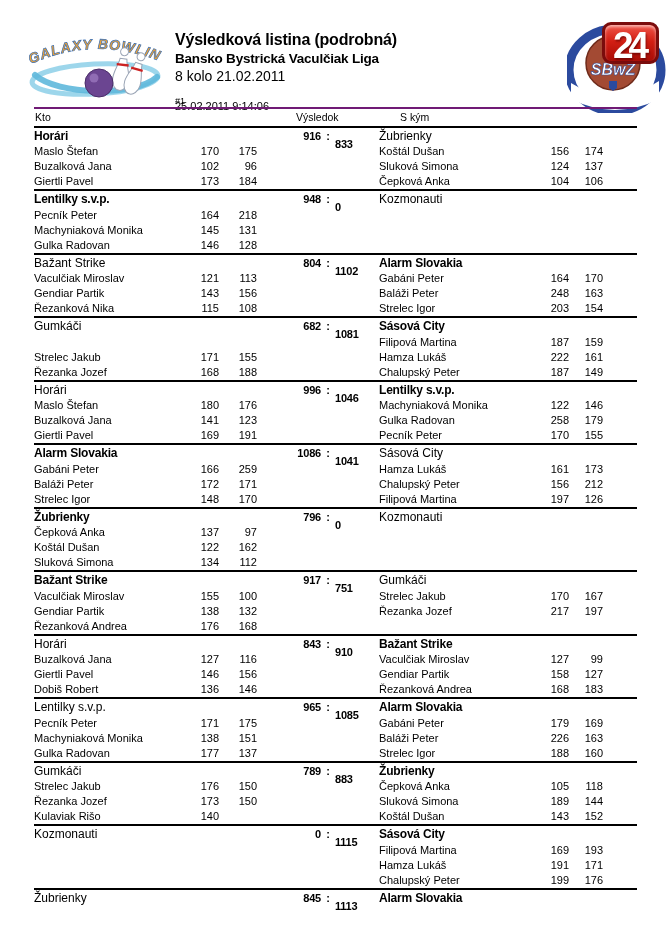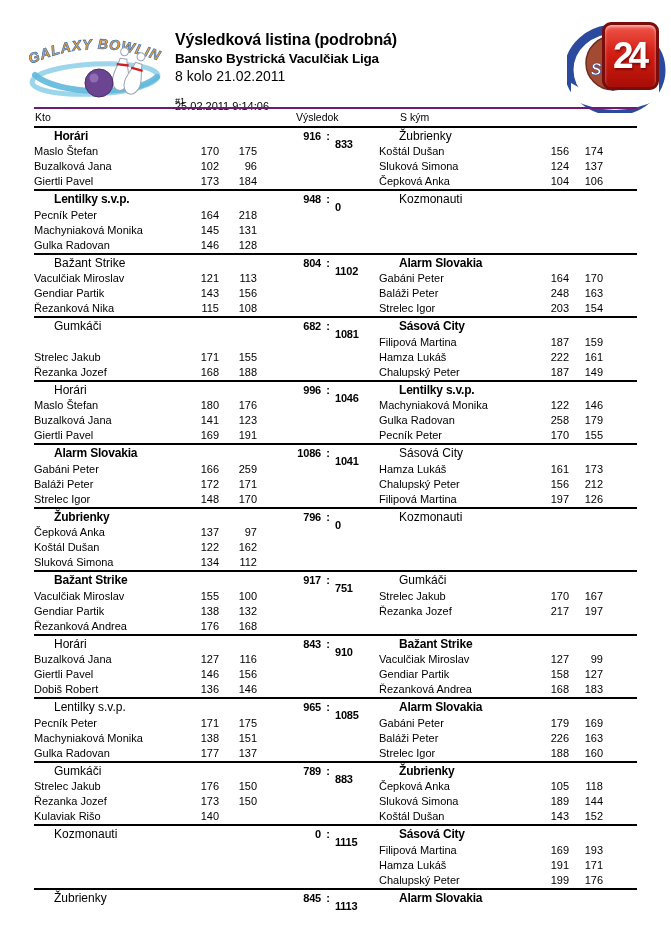--- a/index.html
+++ b/index.html
@@ -13,25 +13,25 @@
   
   .hdr-title{left:175px;top:31px;font-size:16px;font-weight:bold;letter-spacing:-0.2px;}
   .hdr-subtitle{left:175px;top:51px;font-size:13.5px;font-weight:bold;letter-spacing:-0.2px;}
   .hdr-round{left:175px;top:68px;font-size:14px;}
   .hdr-printed{left:175px;top:100px;font-size:11px;}
   .hdr-pageno{left:175px;top:96px;font-size:9px;}
 
   .logo-left{left:23px;top:33px;width:142px;height:72px;}
   .logo-right{left:567px;top:25px;width:100px;height:88px;}
   .badge24{
-    left:602px;top:22px;width:57px;height:68px;border-radius:9px;
+    left:602px;top:22px;width:57px;height:42px;border-radius:9px;
     border:3px solid #7a0c0c;box-sizing:border-box;
     background:linear-gradient(180deg,#f1564a 0%,#d31f14 45%,#a80c06 100%);
     box-shadow:inset 0 2px 3px rgba(255,255,255,.55);
-    display:flex;align-items:center;justify-content:center;
+    display:flex;justify-content:center;
   }
   .badge24 span{
     color:#fff;font-size:37px;font-weight:900;letter-spacing:-5px;
     text-shadow:1px 2px 2px rgba(90,0,0,.6);transform:translateX(-2px);
   }
 
   
   .tbl{left:34px;top:107px;width:603px;}
   .thead{
     position:relative;height:16.5px;line-height:16.5px;
@@ -49,21 +49,21 @@
   }
   .team-row{height:16.5px;line-height:16.5px;}
   .player-row{height:15px;line-height:15px;}
   .cell{overflow:visible;white-space:nowrap;font-size:11px;}
   .num{text-align:right;}
   .c1{grid-column:1;} .c2{grid-column:2;} .c3{grid-column:3;}
   .c4{grid-column:4;} .c5{grid-column:5;} .c6{grid-column:6;margin-top:8px;}
   .c7{grid-column:7;} .c8{grid-column:8;} .c9{grid-column:9;}
   .team-row .c1{grid-column:1/4;}
   .team-row .c7{grid-column:7/10;}
-  .teamname{font-size:12px;margin-left:20px;}
+  .teamname{font-size:12px;}
   .teamname.b{font-weight:bold;letter-spacing:-0.2px;}
   .res{font-weight:bold;font-size:11px;letter-spacing:-0.2px;}
   .res.c5{text-align:center;}
   .res.c6{text-align:left;}
 </style>
 </head>
 <body>
 
 <div class="abs logo-left">
   <svg width="142" height="72" viewBox="0 0 142 72">

